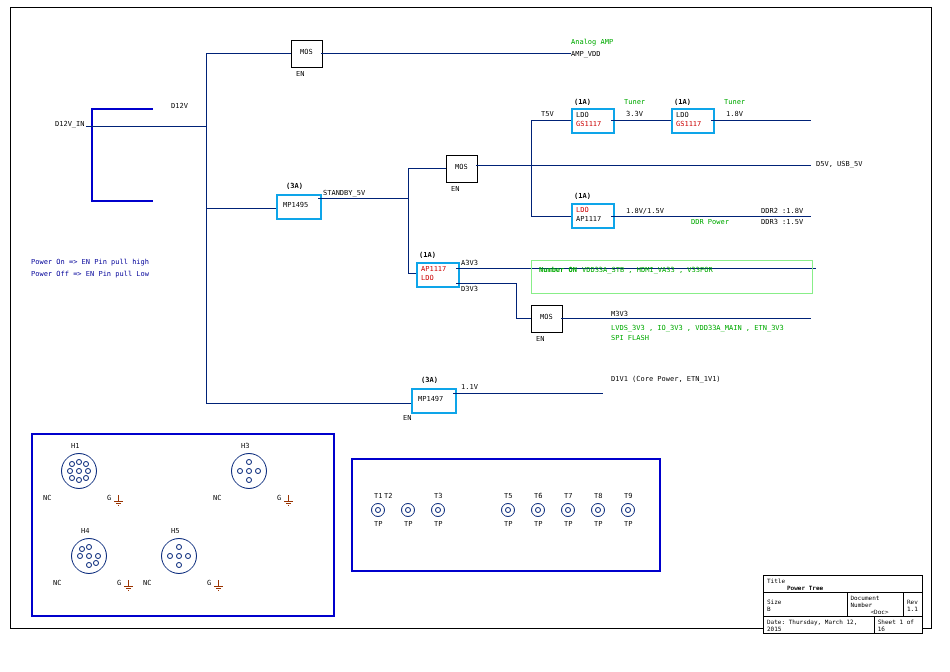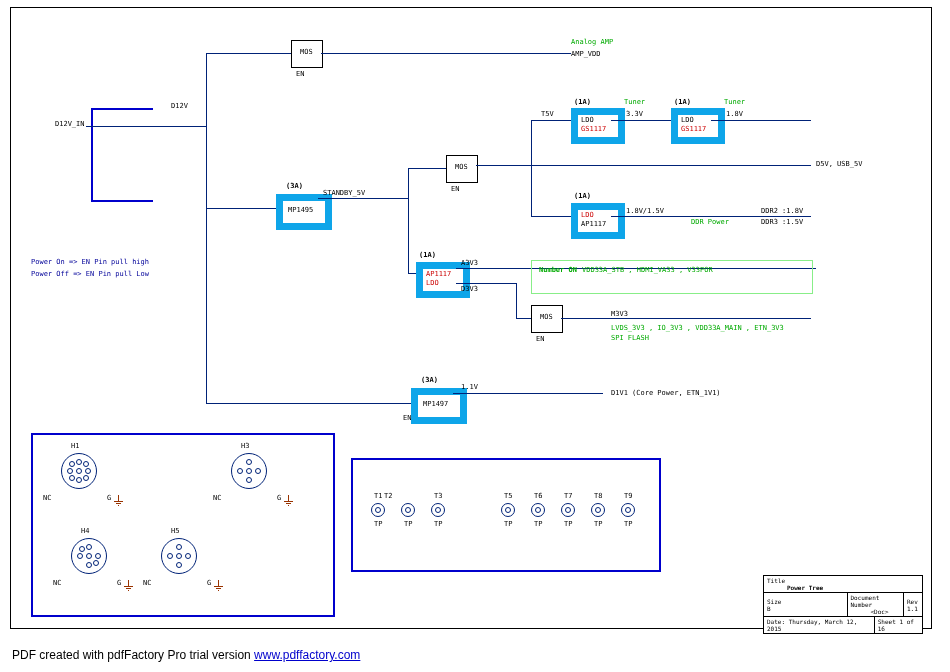--- a/index.html
+++ b/index.html
@@ -4,21 +4,21 @@
 <style>
   html,body{margin:0;padding:0;background:#fff;font-family:monospace;font-size:7px;color:#000}
   #stage{position:relative;width:950px;height:672px}
   #sheet{position:absolute;left:10px;top:7px;width:920px;height:620px;border:1px solid #000}
   .lbl{position:absolute;white-space:nowrap}
   .g{color:#0a0}
   .r{color:#c00}
   .b{color:#009}
   .bold{font-weight:bold}
   .box{position:absolute;border:1px solid #000;background:#fff}
-  .rbox{position:absolute;border:7px solid #0ea5e9}
+  .rbox{position:absolute;border:2px solid #0ea5e9}
   .gbox{position:absolute;border:1px solid #8e8}
   .bbox{position:absolute;border:2px solid #00c}
   .wire{position:absolute;background:#027}
   .tp{position:absolute;width:12px;height:12px;border:1px solid #027;border-radius:50%}
   .tp:after{content:"";position:absolute;left:3px;top:3px;width:4px;height:4px;border:1px solid #027;border-radius:50%}
   .conn{position:absolute;width:34px;height:34px;border:1px solid #027;border-radius:50%;background:#fff}
   .pin{position:absolute;width:4px;height:4px;border:1px solid #027;border-radius:50%;left:50%;top:50%;margin:-3px 0 0 -3px}
   .gnd{position:absolute;width:10px;height:8px}
   .gnd:before{content:"";position:absolute;left:4px;top:-6px;width:1px;height:6px;background:#930}
   .gnd .a{position:absolute;left:0;top:0;width:9px;height:1px;background:#930}
@@ -131,21 +131,21 @@
 <div class="lbl g" style="left:600px;top:326px">SPI FLASH</div>
 
 <div class="wire" style="left:195px;top:395px;width:205px;height:1px"></div>
 <div class="lbl bold" style="left:410px;top:368px">(3A)</div>
 <div class="rbox" style="left:400px;top:380px;width:42px;height:22px">
   <div class="lbl" style="left:5px;top:5px">MP1497</div>
 </div>
 <div class="lbl" style="left:392px;top:406px">EN</div>
 <div class="wire" style="left:442px;top:385px;width:150px;height:1px"></div>
 <div class="lbl" style="left:450px;top:375px">1.1V</div>
-<div class="lbl" style="left:600px;top:381px">D1V1 (Core Power, ETN_1V1)</div>
+<div class="lbl" style="left:600px;top:367px">D1V1 (Core Power, ETN_1V1)</div>
 
 <div class="lbl b" style="left:20px;top:250px">Power On =&gt; EN Pin pull high</div>
 <div class="lbl b" style="left:20px;top:262px">Power Off =&gt; EN Pin pull Low</div>
 
 <div class="bbox" style="left:20px;top:425px;width:300px;height:180px"></div>
 <div class="conn" style="left:50px;top:445px">
         <div class="pin"></div>
         <div class="pin" style="margin:-12px 0 0 -3px"></div>
         <div class="pin" style="margin:6px 0 0 -3px"></div>
         <div class="pin" style="margin:-3px 0 0 -12px"></div>
@@ -252,16 +252,13 @@
           </tr>
 <tr>
             <td colspan="2"><span>Date:</span> <span>Thursday, March 12, 2015</span></td>
 <td colspan="2"><span>Sheet</span> <span>1</span> <span>of</span> <span>16</span></td>
           </tr>
 </tbody>
       </table>
 
 </div>
 
-<div class="lbl" style="left:12px;top:648px;font-family:Arial,sans-serif;font-size:12px">
-  <span>PDF created with pdfFactory Pro trial version </span><a href="#">www.pdffactory.com</a>
-</div>
 </div>
 
 </body></html>

